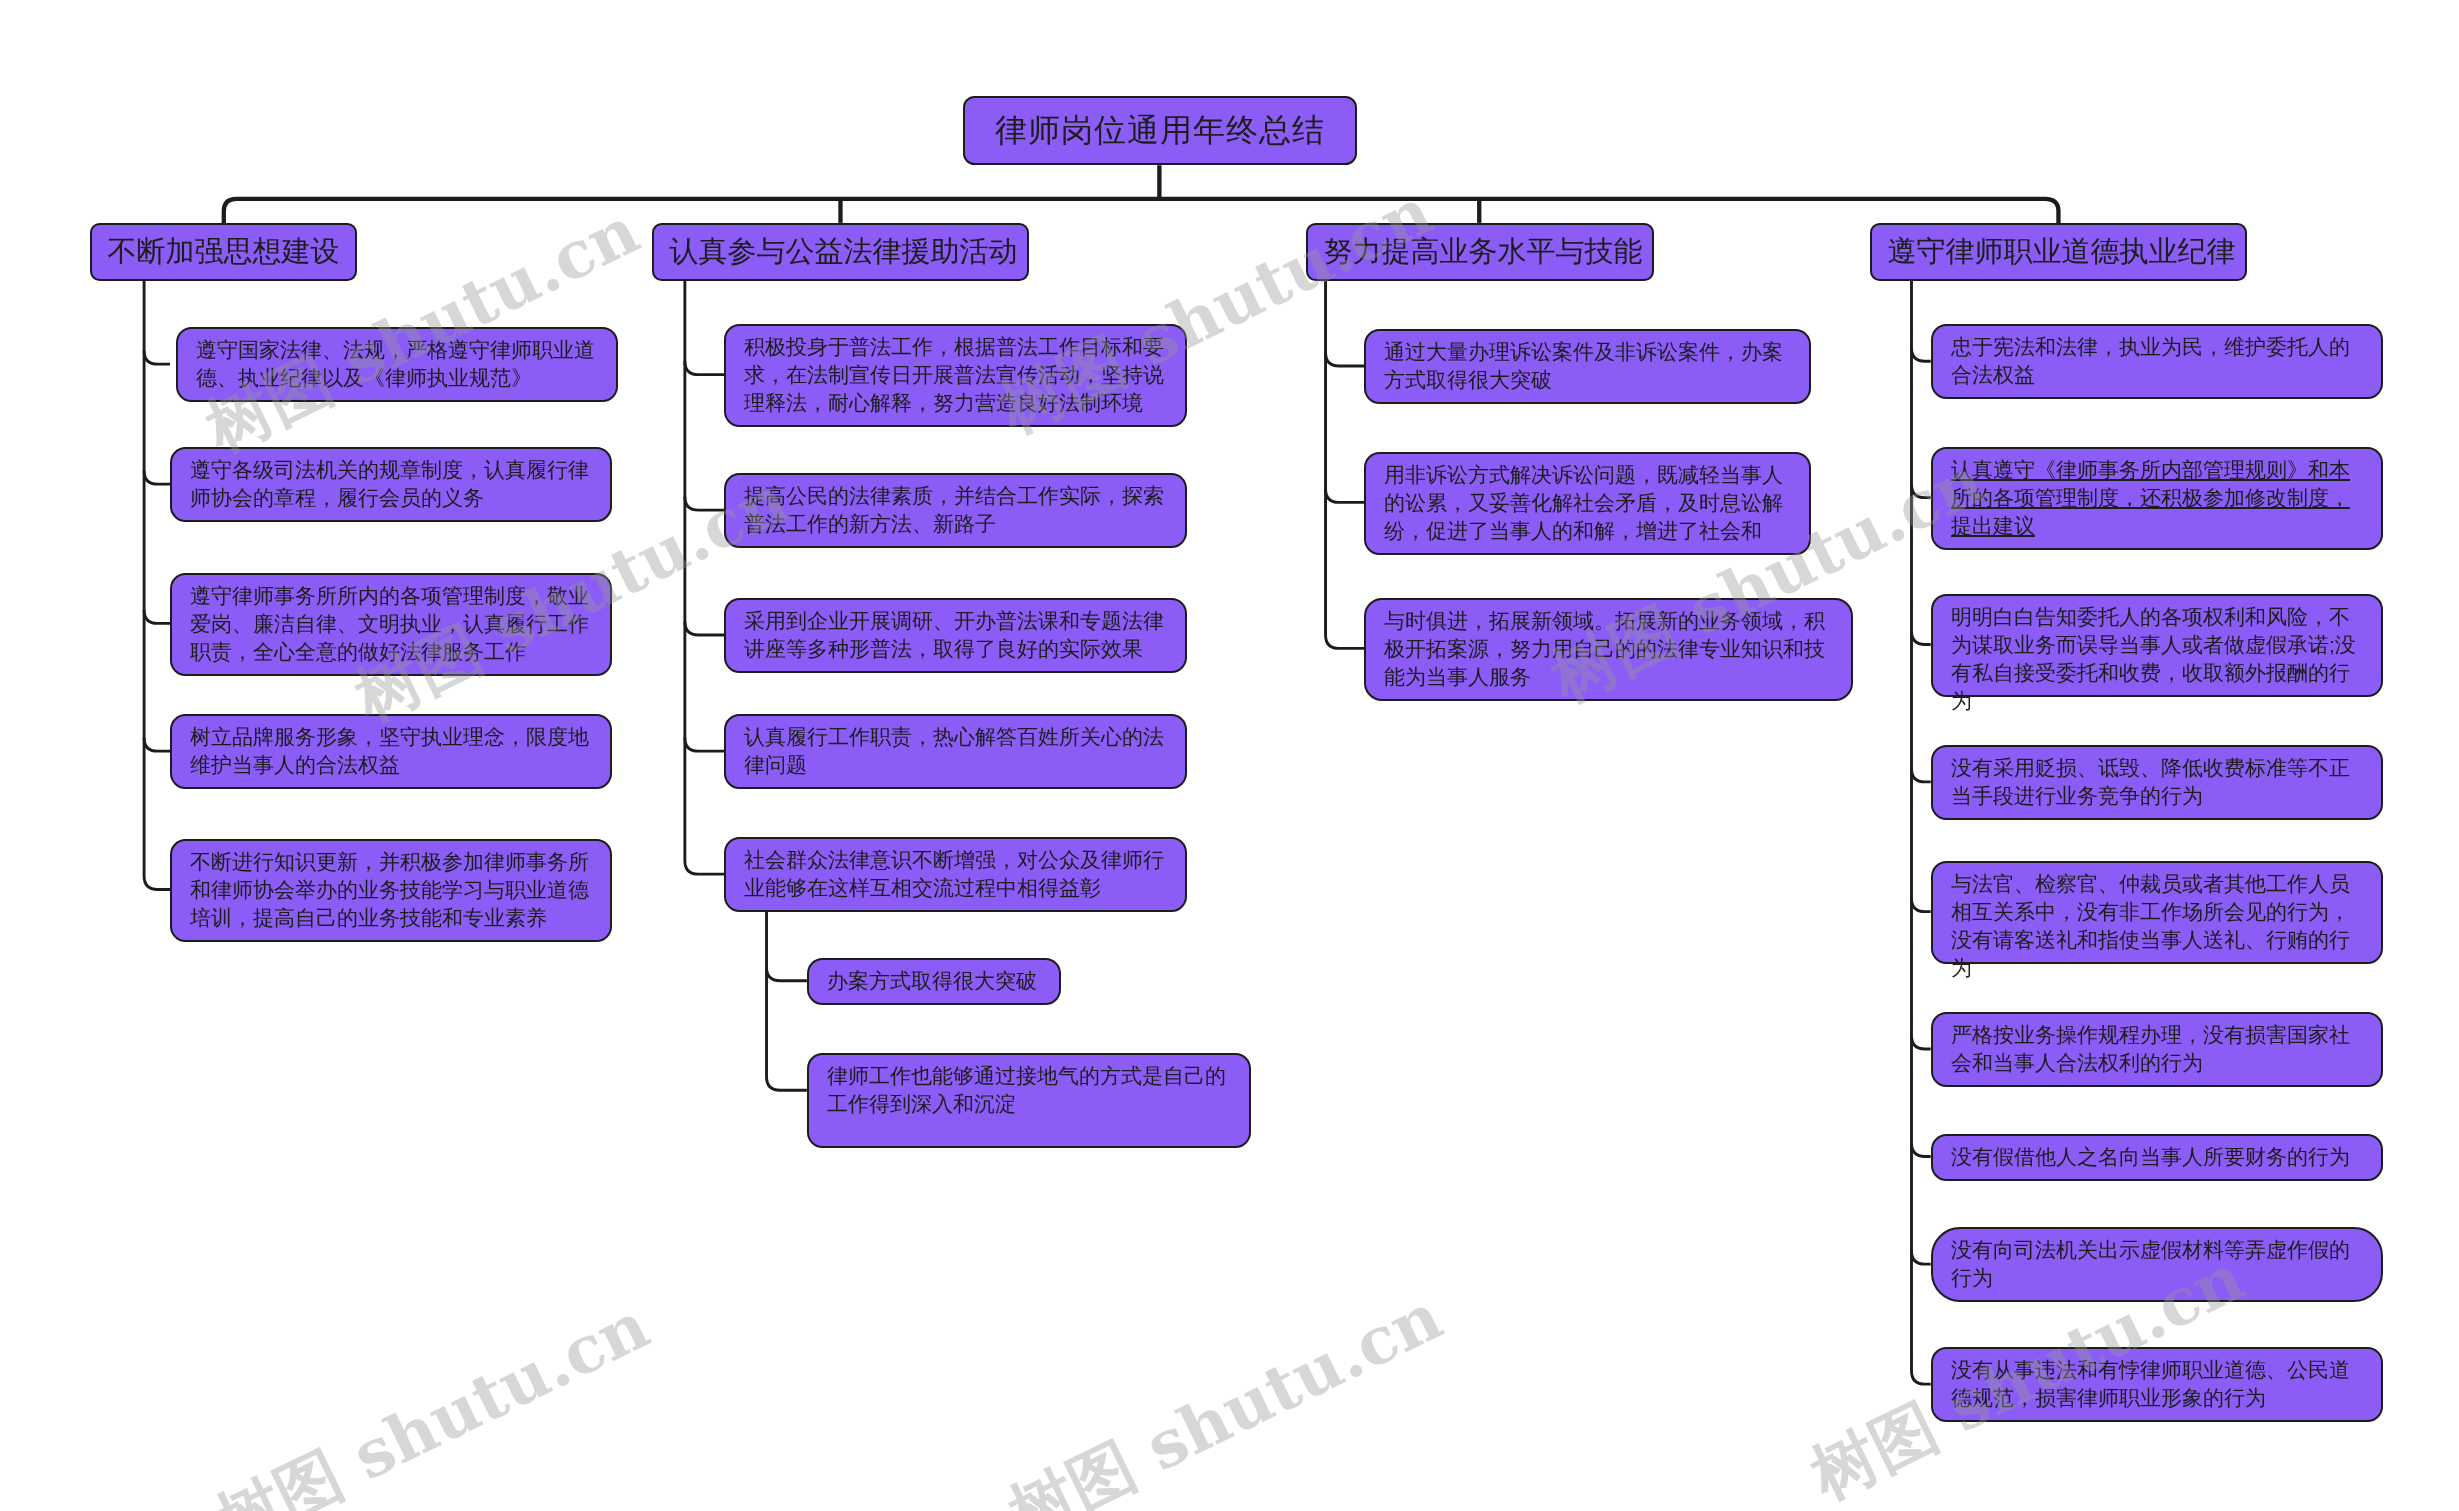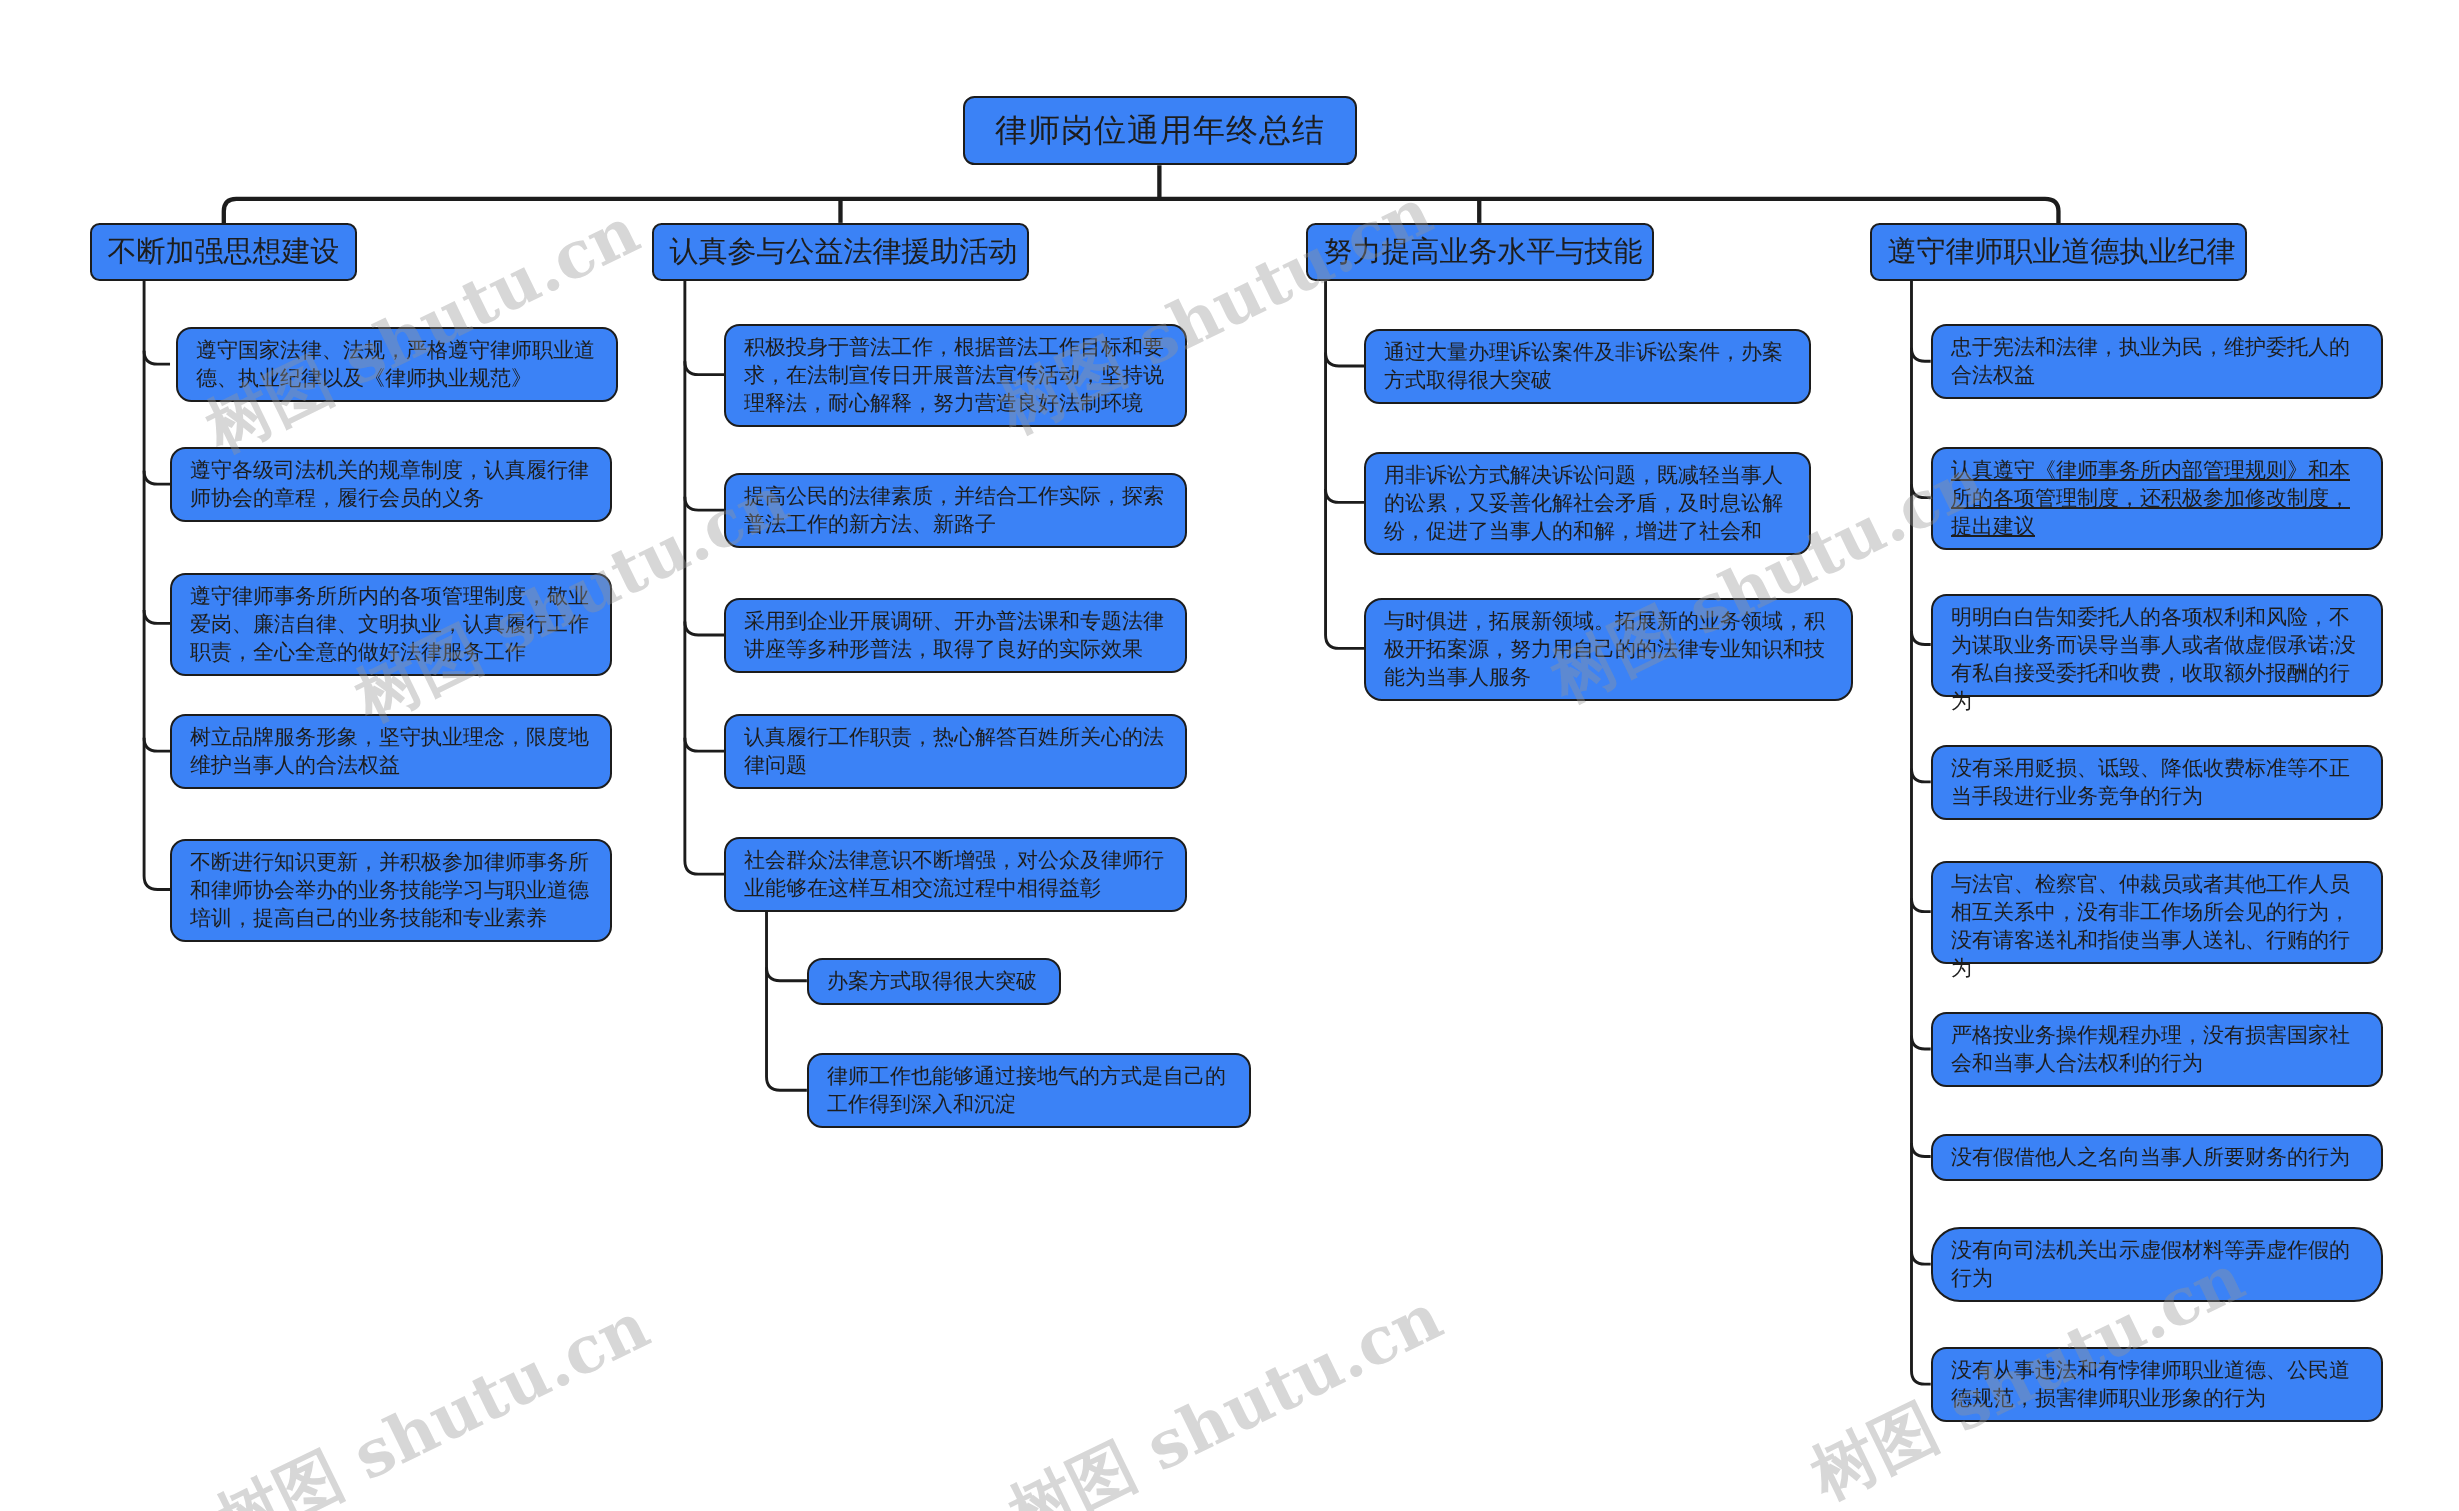--- a/index.html
+++ b/index.html
@@ -2,21 +2,21 @@
 <html><head>
 <meta charset="utf-8">
 <style>
   html,body{margin:0;padding:0;background:#fff;}
   .canvas{
     position:relative;width:2459px;height:1511px;background:#ffffff;overflow:hidden;
     font-family:"Liberation Sans","DejaVu Sans",sans-serif;color:#1d1d1d;
   }
   svg.connectors{position:absolute;left:0;top:0;z-index:1;}
   .node{
-    position:absolute;background:#3b82f6;border:2.9px solid #1c1c1c;
+    position:absolute;background:#8b5cf6;border:2.9px solid #1c1c1c;
     box-sizing:border-box;z-index:2;
   }
   .title{
     border-radius:11.5px;display:flex;align-items:center;justify-content:center;
     font-size:32px;letter-spacing:1px;
   }
   .header{
     border-radius:9.6px;display:flex;align-items:center;
     font-size:29px;padding:0 15.4px;white-space:nowrap;
   }
@@ -42,21 +42,21 @@
   #c0-2 {left:170px;top:573px;width:442px;height:103px;}
   #c0-3 {left:170px;top:714px;width:442px;height:75px;}
   #c0-4 {left:170px;top:839px;width:442px;height:103px;}
 
   #c1-0 {left:724px;top:324px;width:463px;height:103px;}
   #c1-1 {left:724px;top:473px;width:463px;height:75px;}
   #c1-2 {left:724px;top:598px;width:463px;height:75px;}
   #c1-3 {left:724px;top:714px;width:463px;height:75px;}
   #c1-4 {left:724px;top:837px;width:463px;height:75px;}
   #c1-4-0{left:807px;top:958px;width:254px;height:47px;}
-  #c1-4-1{left:807px;top:1053px;width:444px;height:75px;}
+  #c1-4-1{left:807px;top:1053px;width:444px;height:95px;}
 
   #c2-0 {left:1364px;top:329px;width:447px;height:75px;}
   #c2-1 {left:1364px;top:452px;width:447px;height:103px;}
   #c2-2 {left:1364px;top:598px;width:489px;height:103px;border-radius:18px;}
 
   #c3-0 {left:1931px;top:324px;width:452px;height:75px;}
   #c3-1 {left:1931px;top:447px;width:452px;height:103px;text-decoration:underline;}
   #c3-2 {left:1931px;top:594px;width:452px;height:103px;}
   #c3-3 {left:1931px;top:745px;width:452px;height:75px;}
   #c3-4 {left:1931px;top:861px;width:452px;height:103px;}

